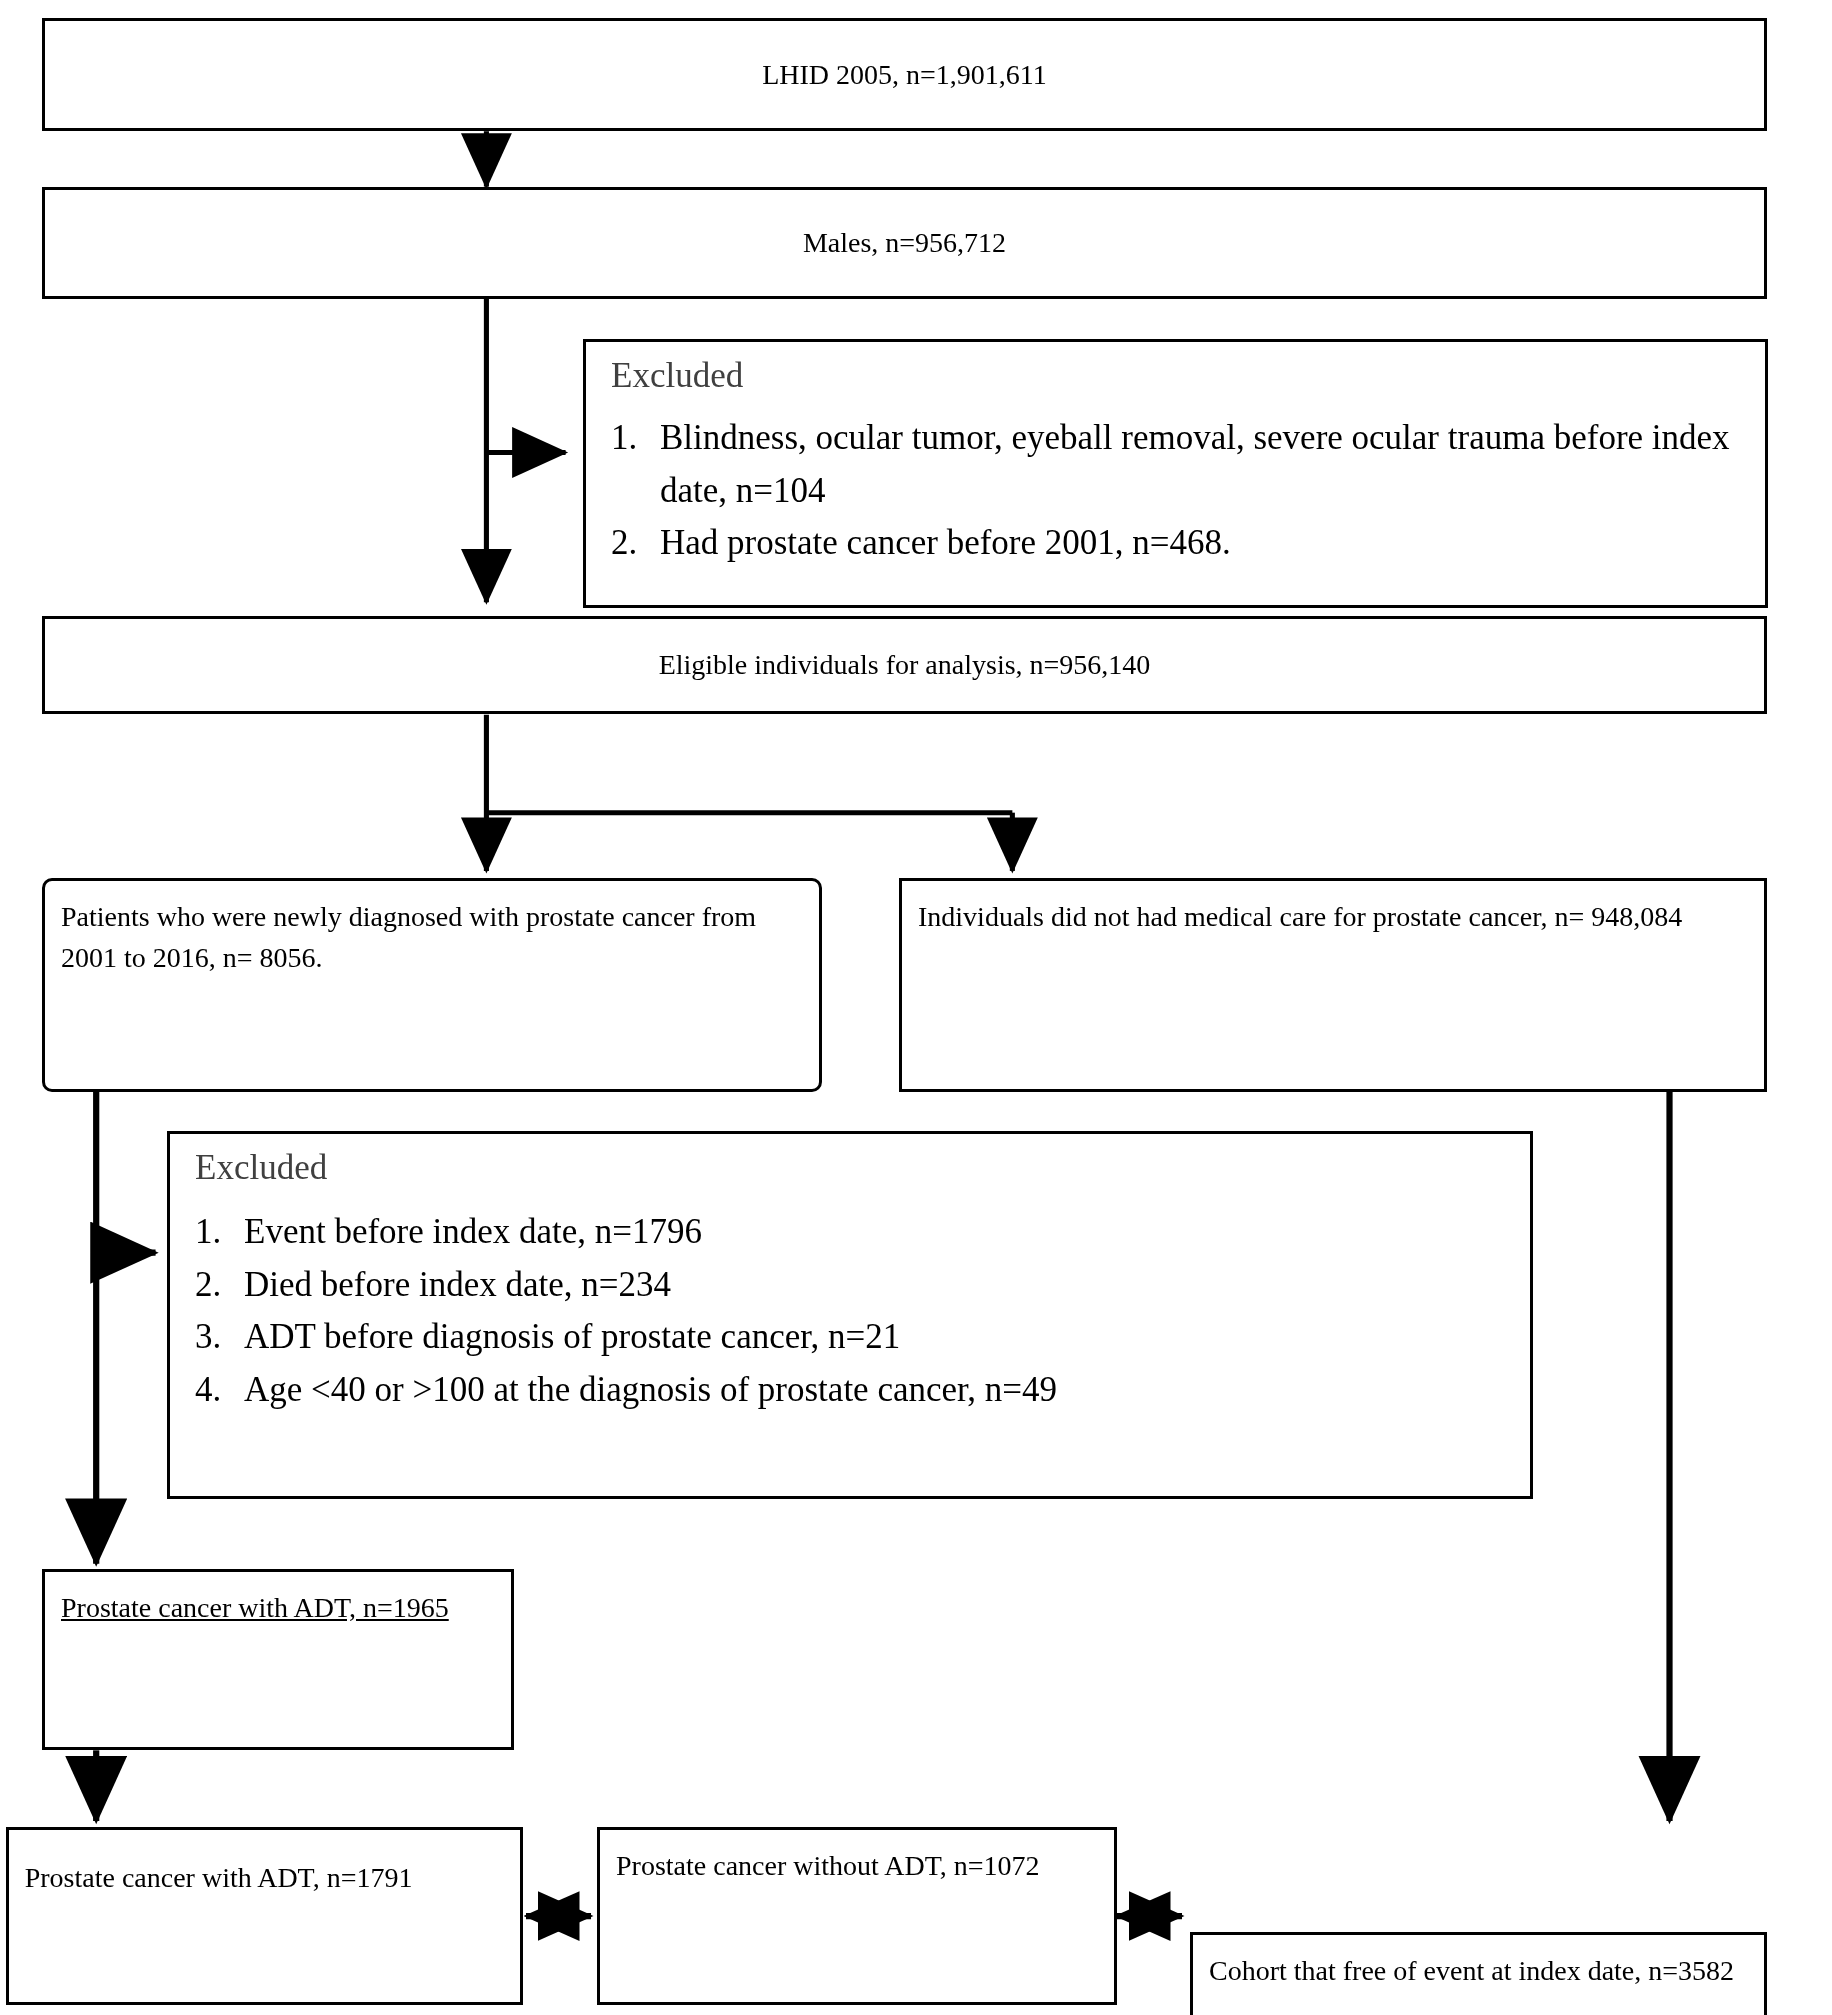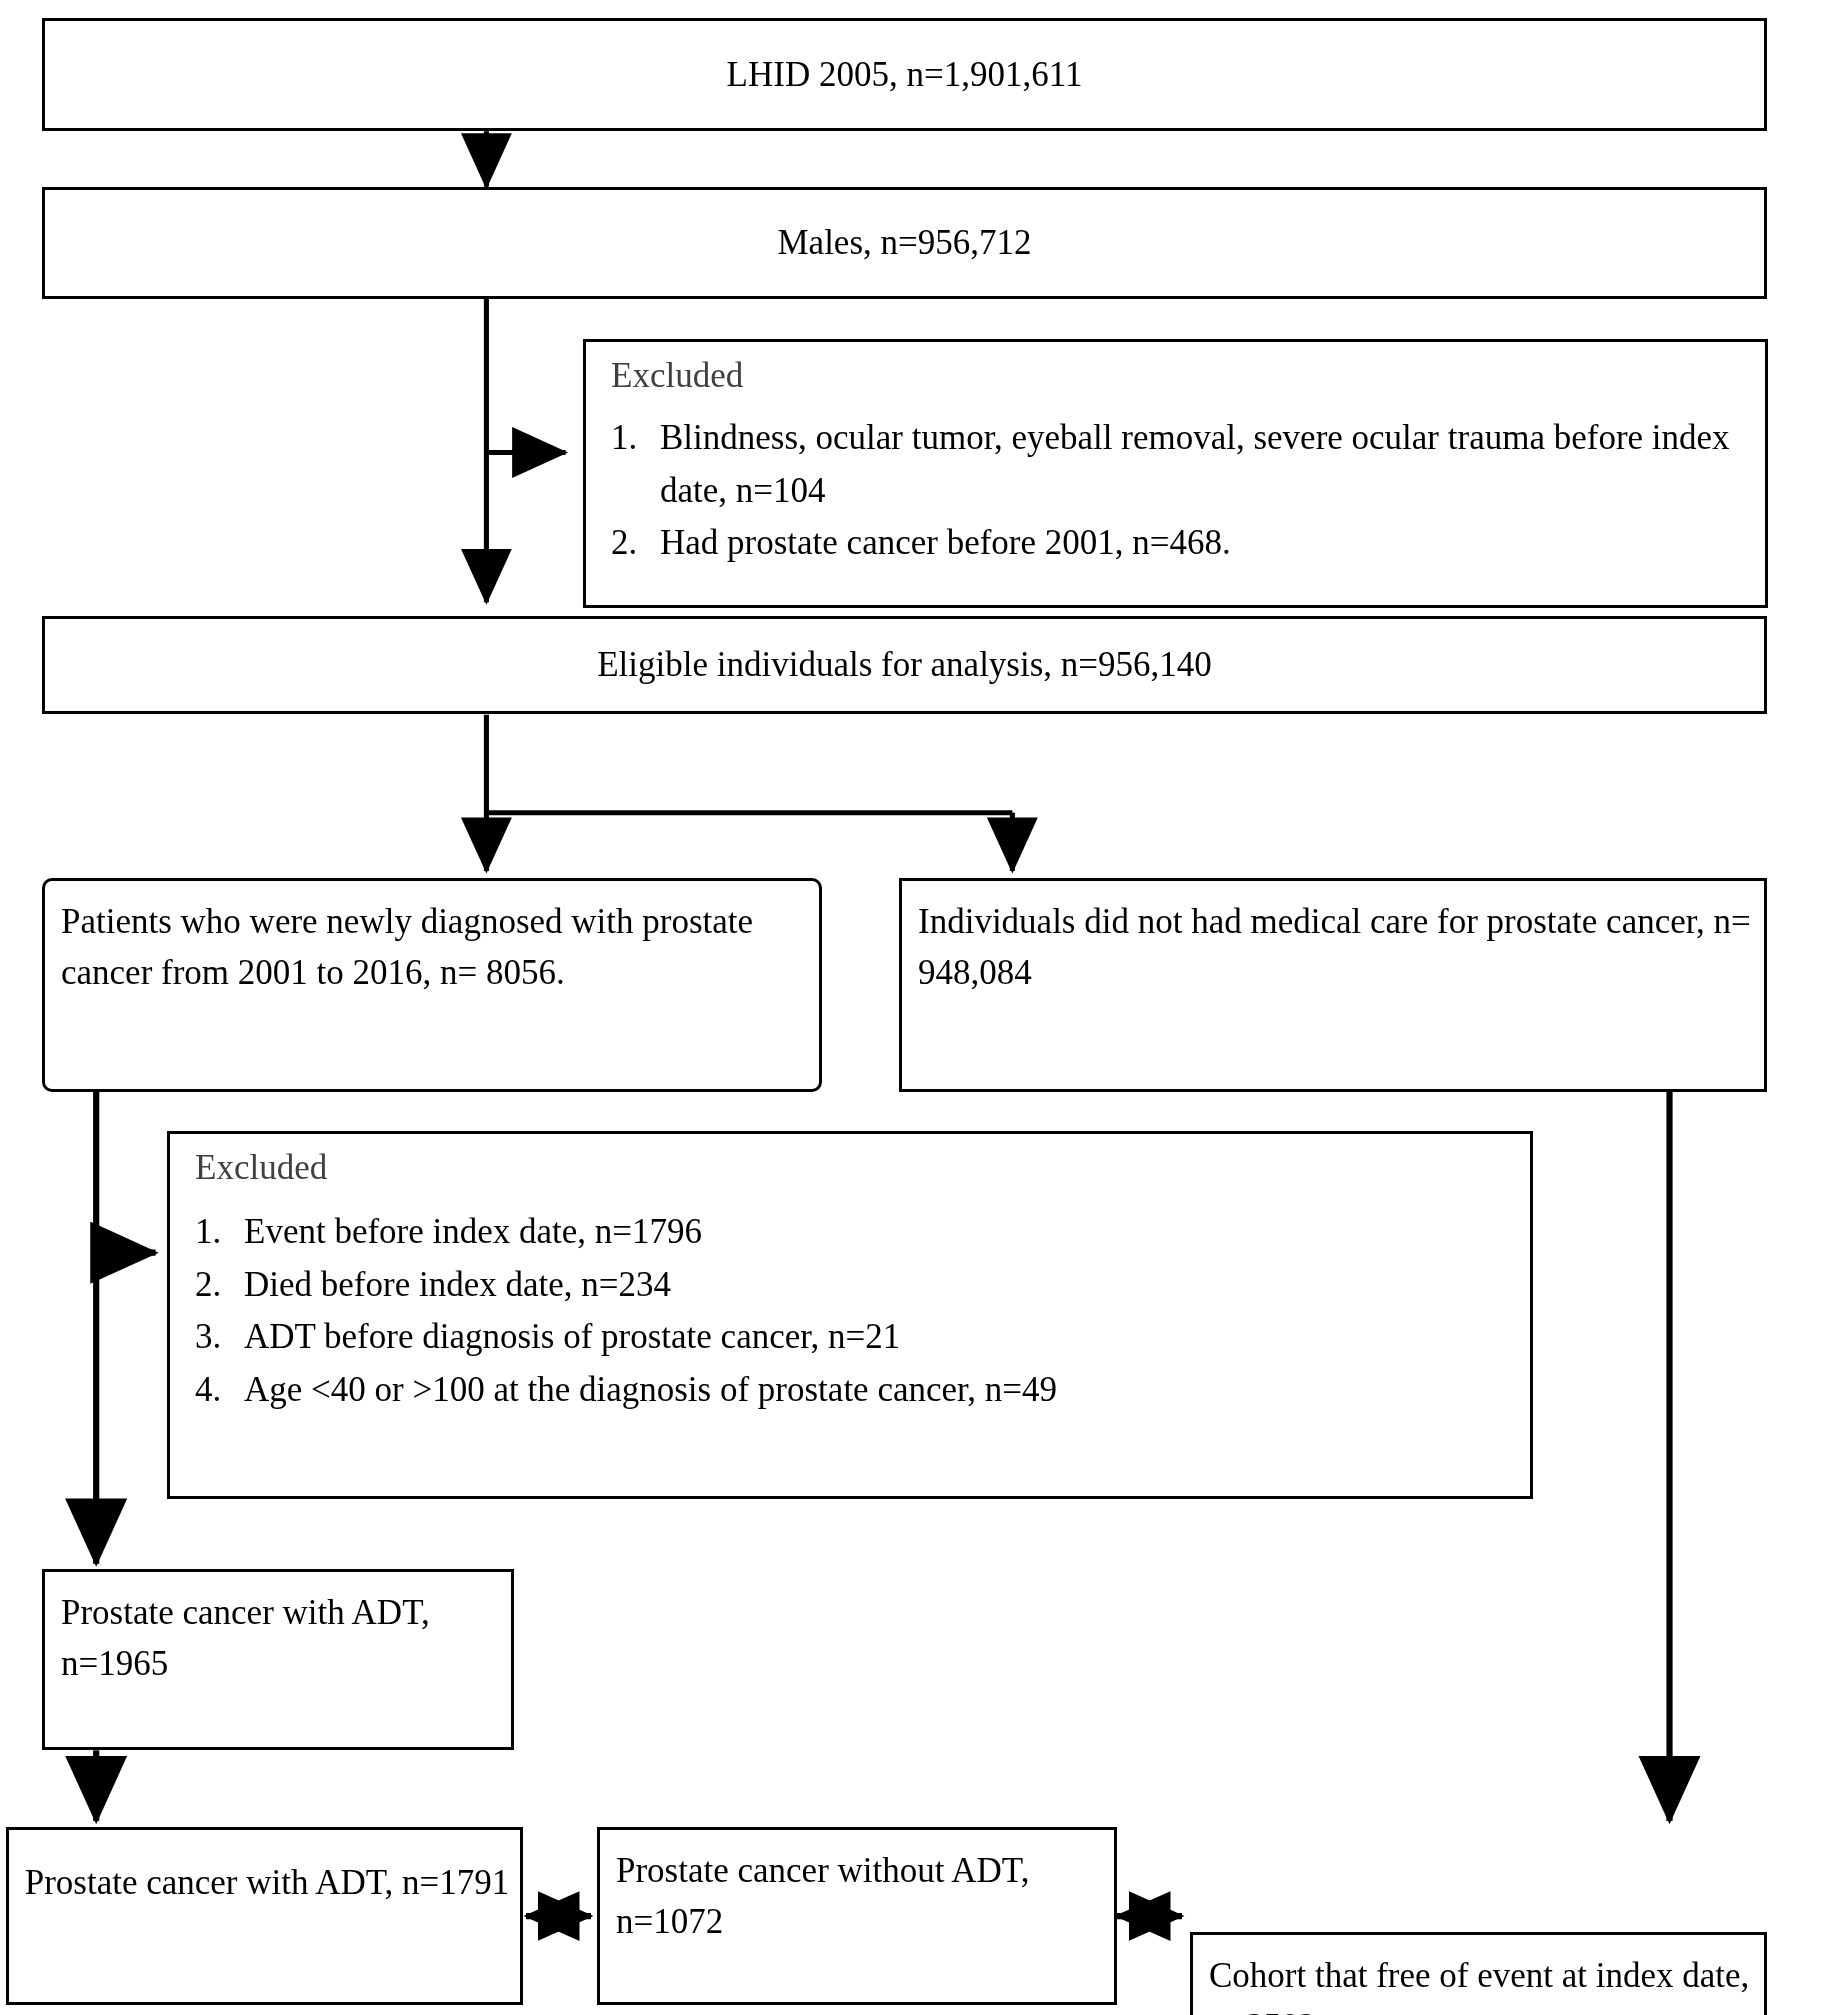--- a/index.html
+++ b/index.html
@@ -27,21 +27,21 @@
     position: absolute;
     box-sizing: border-box;
     border: 3.4px solid #000000;
     background: #ffffff;
     color: #000000;
   }
   .node-text {
     position: absolute;
     box-sizing: border-box;
     color: #000000;
-    font-size: 35px;
+    font-size: 28px;
     line-height: 1.48;
     white-space: pre-wrap;
   }
   .centered-text {
     width: 100%;
     text-align: center;
     top: 50%;
     transform: translateY(-50%);
     left: 0;
     padding: 0 17px;
@@ -185,21 +185,21 @@
         <span class="excl-body">ADT before diagnosis of prostate cancer, n=21</span>
       </li>
       <li>
         <span class="excl-num">4.</span>
         <span class="excl-body">Age &lt;40 or &gt;100 at the diagnosis of prostate cancer, n=49</span>
       </li>
     </ul>
   </div>
 
   <div class="node-box" style="left:42px; top:1569px; width:472px; height:181px;">
-    <div class="node-text left-text" style="left:16px; right:17px; top:14.7px; width:auto;">Prostate cancer with ADT, n=1965</div>
+    <div class="node-text left-text" style="left:16px; right:17px; top:14.7px; width:auto;text-decoration:underline;">Prostate cancer with ADT, n=1965</div>
   </div>
 
   <div class="node-box" style="left:5.7px; top:1827px; width:517px; height:178px;">
     <div class="node-text left-text" style="left:16px; right:10.2px; top:27px; width:auto;">Prostate cancer with ADT, n=1791</div>
   </div>
 
   <div class="node-box" style="left:597px; top:1827px; width:520px; height:178px;">
     <div class="node-text left-text" style="left:16px; right:10.2px; top:14.7px; width:auto;">Prostate cancer without ADT, n=1072</div>
   </div>
 

